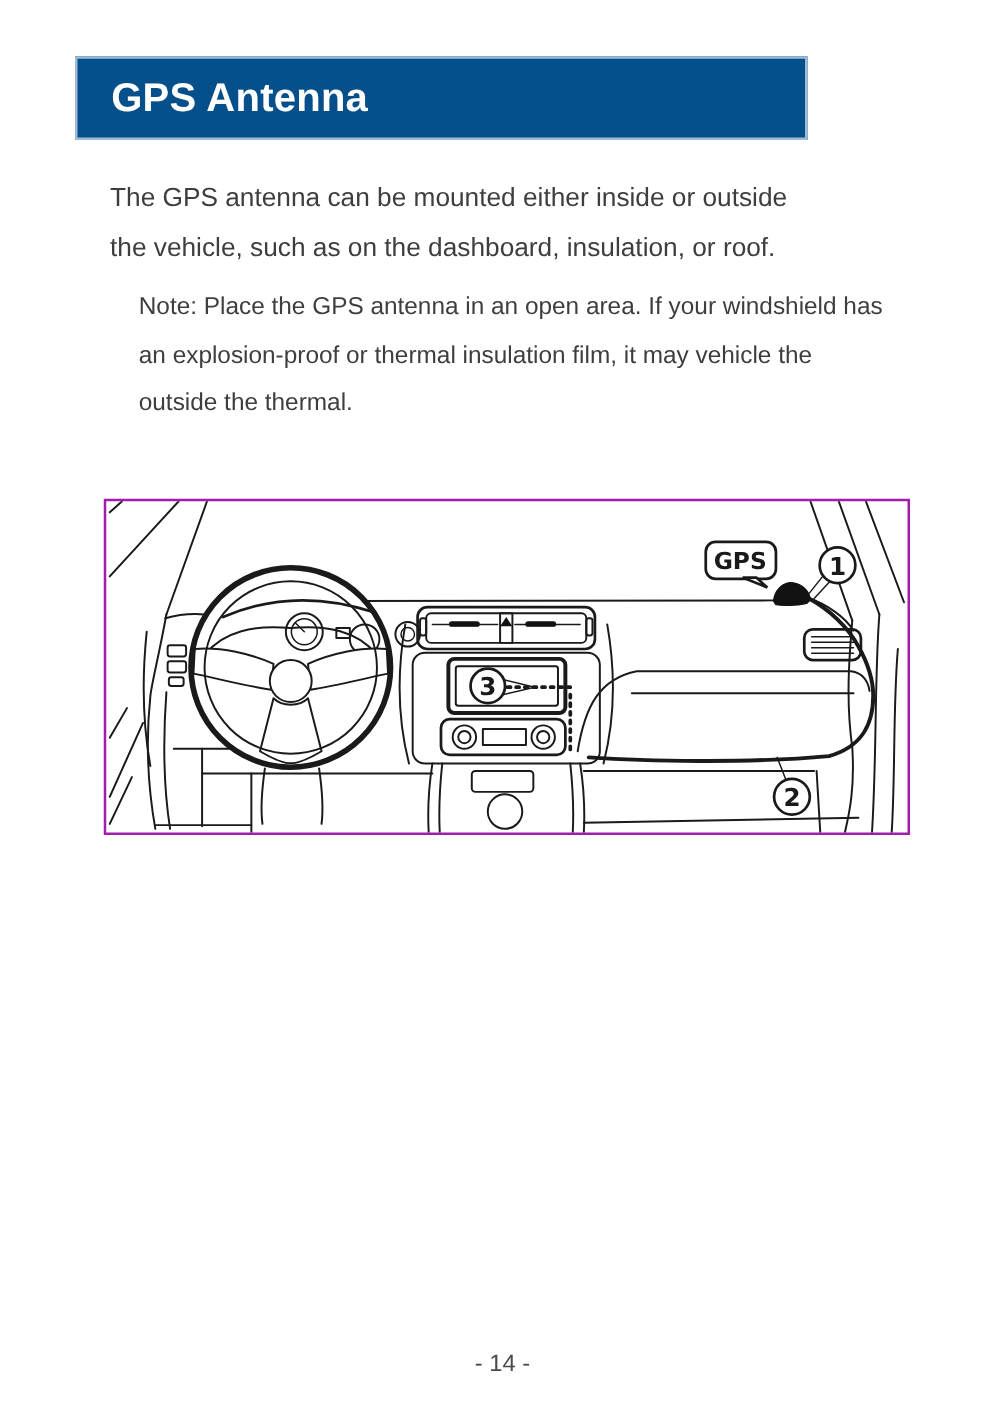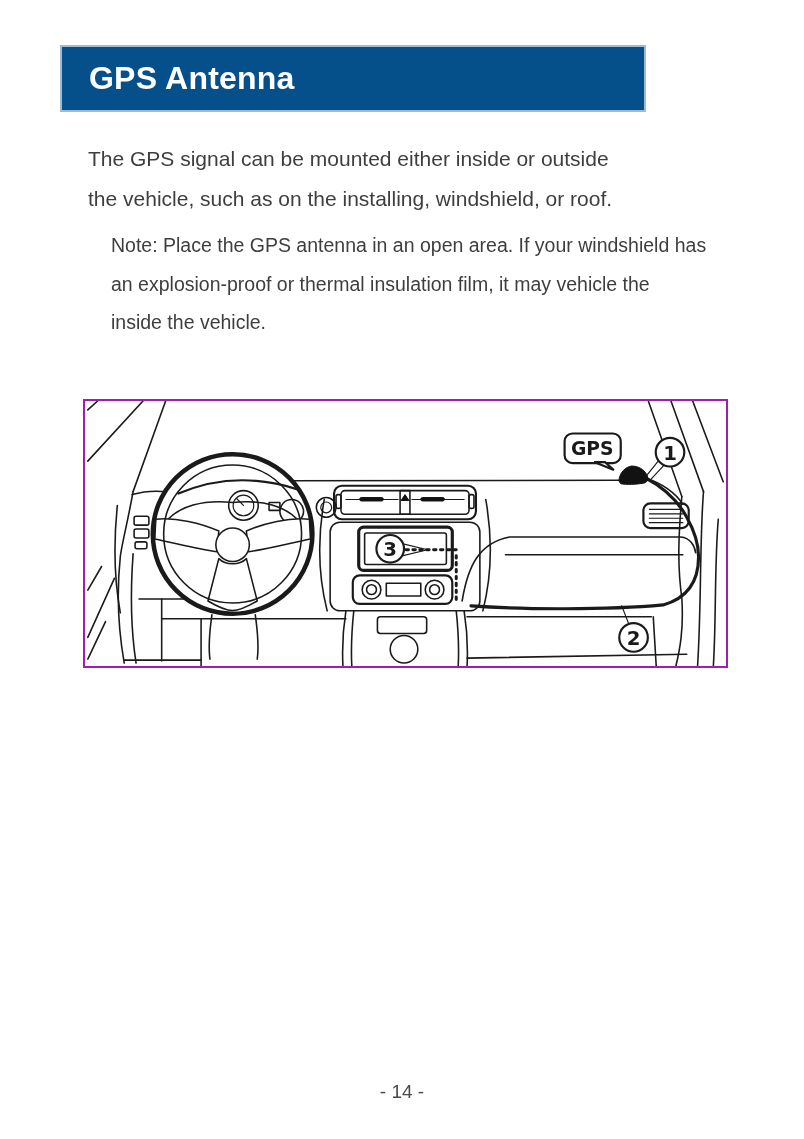--- a/index.html
+++ b/index.html
@@ -74,28 +74,28 @@
 </head>
 <body>
 
 <div class="page">
 
   <header class="title-bar">
     <h1>GPS Antenna</h1>
   </header>
 
   <div class="intro">
-      <div>The GPS signal can be mounted either inside or outside</div>
-      <div>the vehicle, such as on the installing, windshield, or roof.</div>
+      <div>The GPS antenna can be mounted either inside or outside</div>
+      <div>the vehicle, such as on the dashboard, insulation, or roof.</div>
     </div>
 
   <div class="note">
       <div>Note: Place the GPS antenna in an open area. If your windshield has</div>
       <div>an explosion-proof or thermal insulation film, it may vehicle the</div>
-      <div>inside the vehicle.</div>
+      <div>outside the thermal.</div>
     </div>
 
   <figure class="diagram">
     <svg viewBox="0 0 645 269">
 
       <g>
         <path class="ln" d="M10,0 L0,9"></path>
         <path class="ln" d="M56,0 L0,61"></path>
         <path class="ln" d="M79,0 L46,92"></path>
         <path class="ln" d="M46,92 C40,125 34,148 33,158 C29,196 31,232 37,266"></path>

